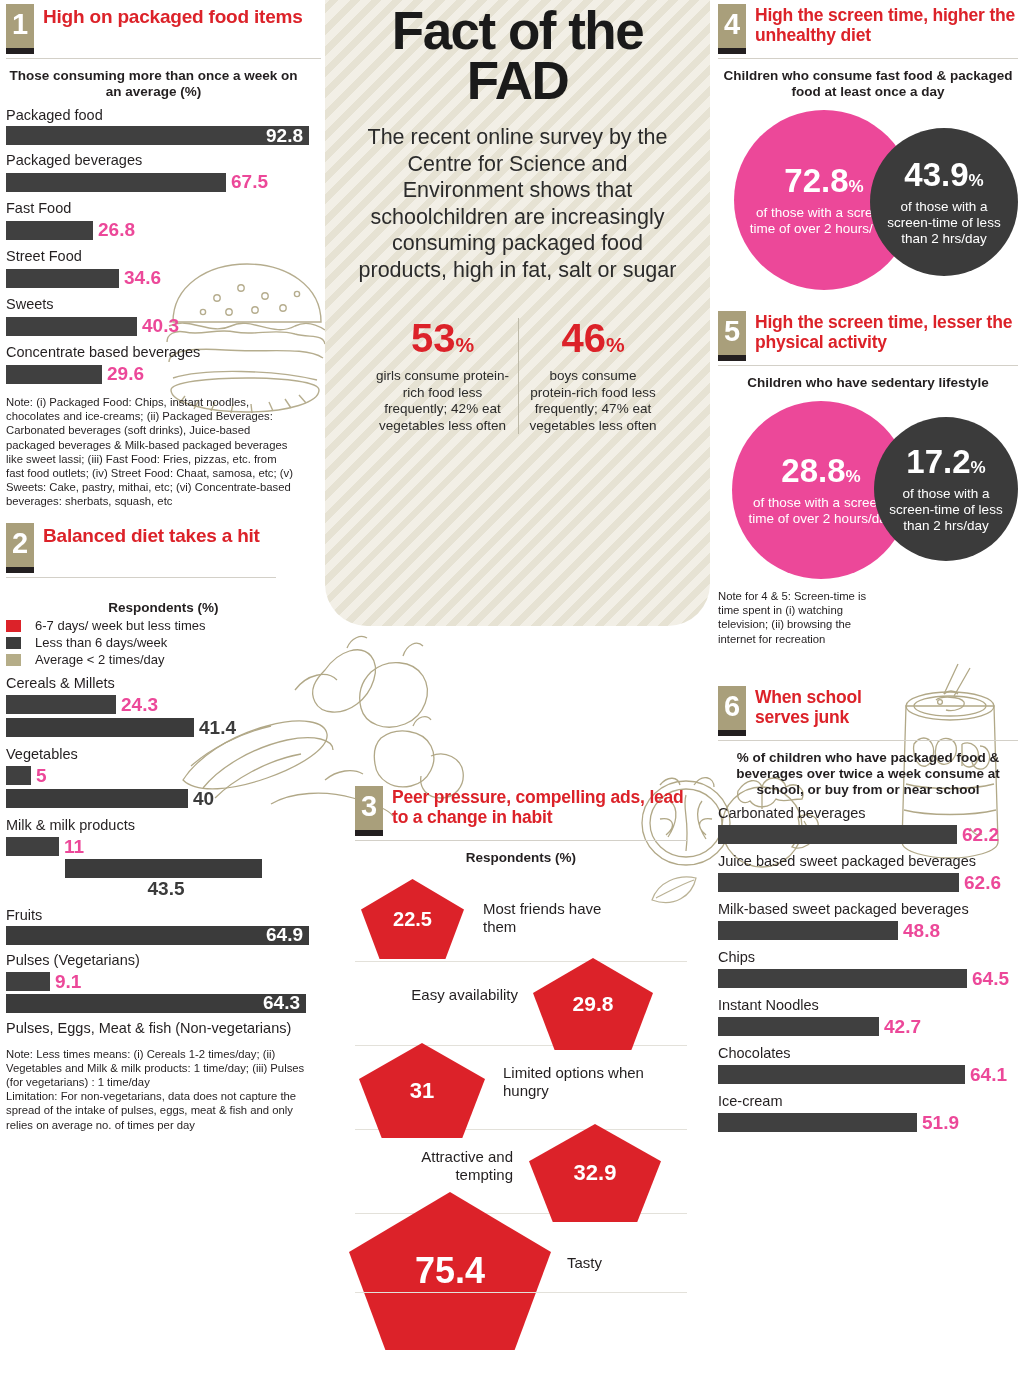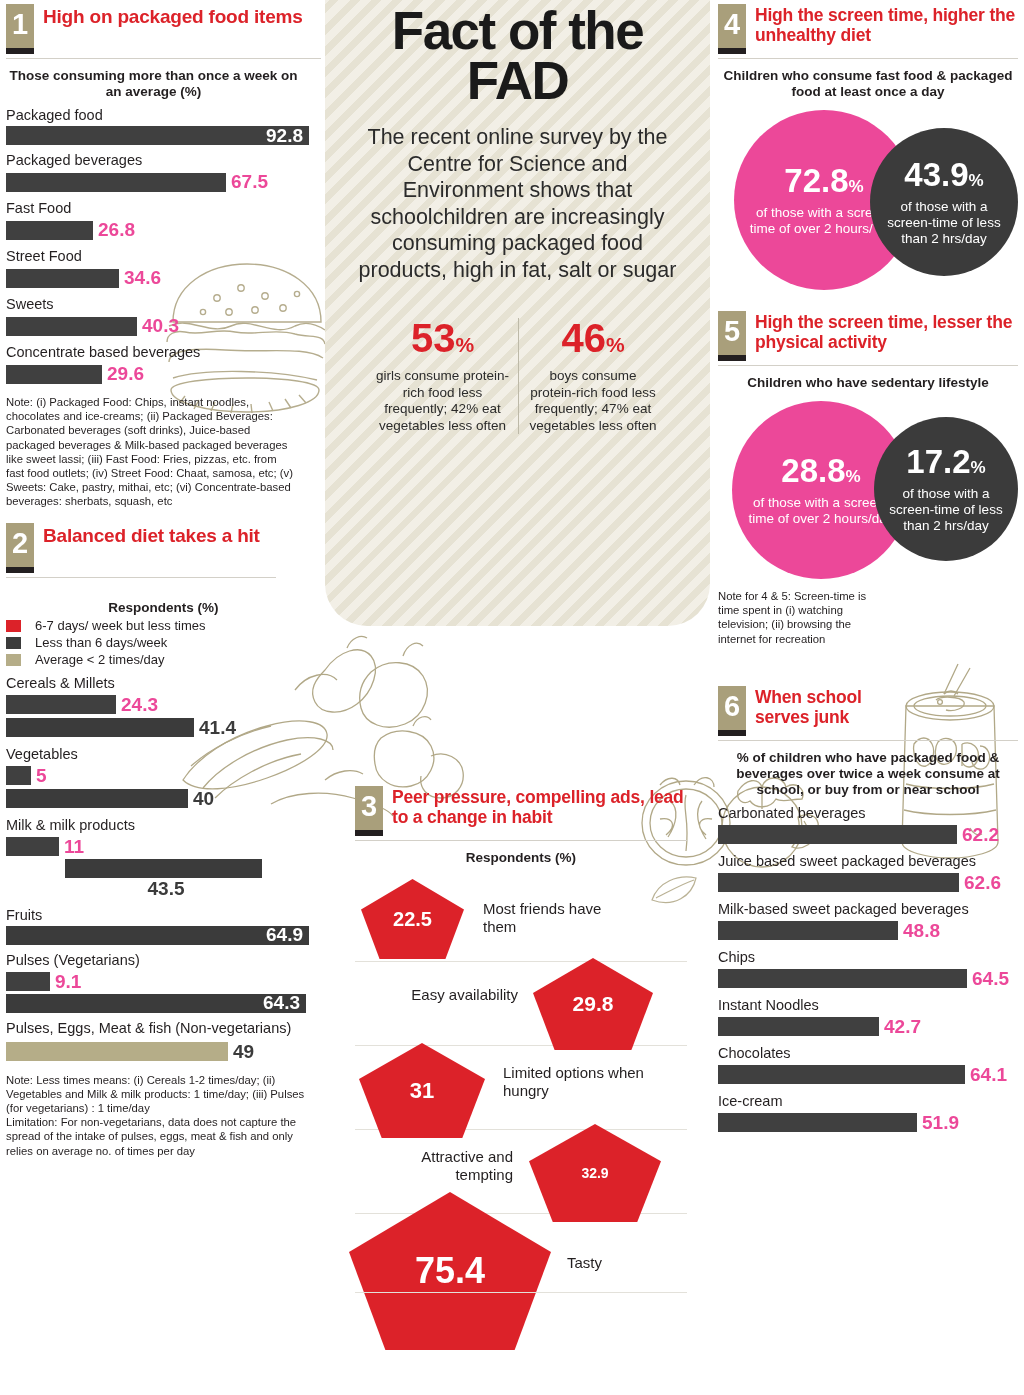--- a/index.html
+++ b/index.html
@@ -239,21 +239,21 @@
         </div>
 
         <div class="pent-row">
           <div class="pent" style="left:4px; top:-3px; width:126px; height:95px; font-size:22px;">
             <span>31</span>
           </div>
           <div class="pent-label" style="left:148px; top:18px; width:145px;">Limited options when hungry</div>
         </div>
 
         <div class="pent-row">
-          <div class="pent" style="left:174px; top:-6px; width:132px; height:98px; font-size:14px;align-items:center;">
+          <div class="pent" style="left:174px; top:-6px; width:132px; height:98px; font-size:22px;align-items:center;">
             <span>32.9</span>
           </div>
           <div class="pent-label" style="left:10px; top:18px; width:148px; text-align:right;">Attractive and tempting</div>
         </div>
 
         <div class="pent-row" style="height:100px; border-bottom:none;">
           <div class="pent" style="left:-6px; top:-22px; width:202px; height:158px; font-size:36px;">
             <span>75.4</span>
           </div>
           <div class="pent-label" style="left:212px; top:40px; width:100px;">Tasty</div>
@@ -382,24 +382,20 @@
           <div class="bar" style="width:44px;"></div>
           <span class="bar-val">9.1</span>
         </div>
         <div class="bar-row" style="margin-top:1px;">
           <div class="bar dark" style="width:300px;">
             <span class="bar-val inside">64.3</span>
           </div>
         </div>
 
         <div class="bar-label" style="line-height:17px;">Pulses, Eggs, Meat &amp; fish (Non-vegetarians)</div>
-        <div class="bar-row" style="margin-top:4px;">
-          <div class="bar olive" style="width:222px;"></div>
-          <span class="bar-val dark">49</span>
-        </div>
       </div>
 
       <div class="note" style="white-space:pre-line; width:300px;">Note: Less times means: (i) Cereals 1-2 times/day; (ii) Vegetables and Milk &amp; milk products: 1 time/day; (iii) Pulses (for vegetarians) : 1 time/day
 Limitation: For non-vegetarians, data does not capture the spread of the intake of pulses, eggs, meat &amp; fish and only relies on average no. of times per day</div>
     </div>
   </div>
 
   <div class="col-right">
 
     <div style="padding-top:4px;">

